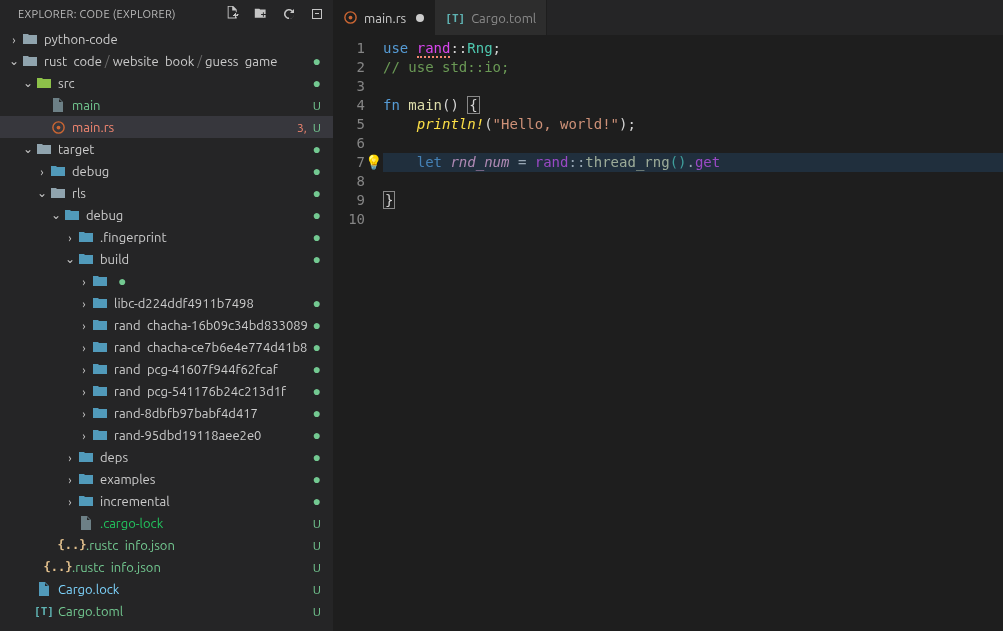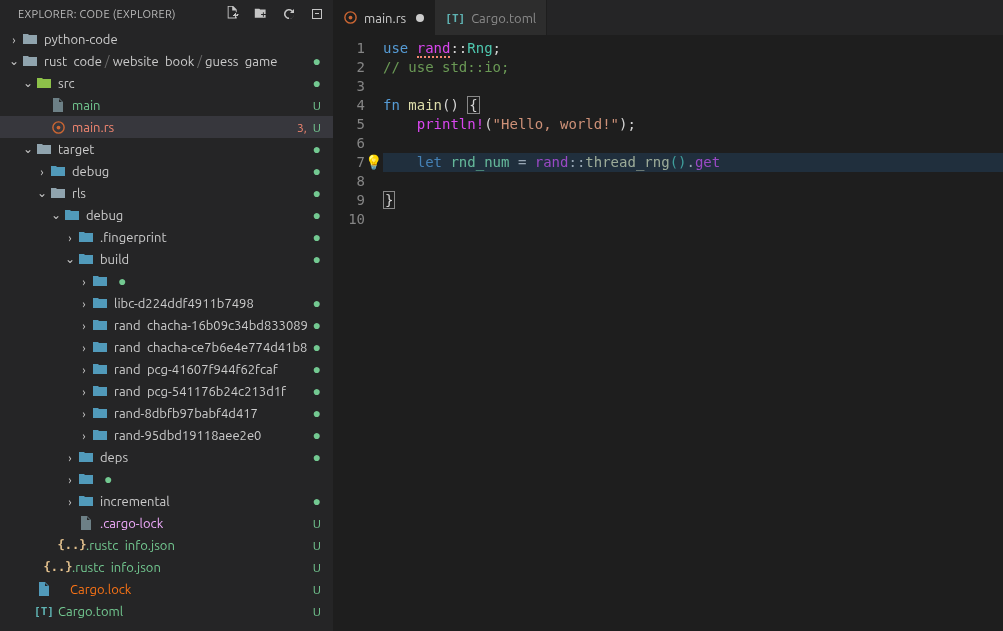--- a/index.html
+++ b/index.html
@@ -112,22 +112,22 @@
 }
 .gutter div { height: 19px; }
 .code-lines { flex:1; position: relative; }
 .code-lines .line { height:19px; white-space: pre; }
 .tok-kw   { color: #569cd6; }
 .tok-fn   { color: #dcdcaa; }
 .tok-str  { color: #ce9178; }
 .tok-cmt  { color: #6a9955; }
 .tok-type { color: #4ec9b0; }
 .tok-punc { color: #d4d4d4; }
-.tok-var  { color: #86efac; }
-.tok-macro{ color: #d946ef; }
+.tok-var  { color: #f9a8d4; font-style: italic; }
+.tok-macro{ color: #fde047; font-style: italic; }
 .tok-op   { color: #d4d4d4; }
 .tok-ns   { color: #d946ef; }
 .border-err { border-bottom: 2px dotted #f48771; }
 .cursor-brace {
   border: 1px solid #888;
   padding: 0 1px;
 }
 .lightbulb {
   position: absolute;
   left: -18px;
@@ -414,20 +414,21 @@
           <span class="git-dot">●</span>
         </span>
       </div>
       <div class="tree-row" style="padding-left: 62px;">
         <span class="twistie">›</span>
         <span class="ficon c-blue">
           <svg width="16" height="14" viewBox="0 0 16 14">
             <path fill="currentColor" d="M1 2h5l1 1h8v9H1V2z"></path>
           </svg>
         </span>
+        <span class="tree-label">examples</span>
         <span class="decor">
           <span class="git-dot">●</span>
         </span>
       </div>
       <div class="tree-row" style="padding-left: 62px;">
         <span class="twistie">›</span>
         <span class="ficon c-blue">
           <svg width="16" height="14" viewBox="0 0 16 14">
             <path fill="currentColor" d="M1 2h5l1 1h8v9H1V2z"></path>
           </svg>
@@ -437,21 +438,21 @@
           <span class="git-dot">●</span>
         </span>
       </div>
       <div class="tree-row" style="padding-left: 62px;">
         <span class="twistie none"></span>
         <span class="ficon c-grey">
           <svg width="14" height="16" viewBox="0 0 14 16">
             <path fill="currentColor" d="M2 1h6l4 4v10H2V1zm6 1v3h3"></path>
           </svg>
         </span>
-        <span class="tree-label" style="color: #f0abfc;">.cargo-lock</span>
+        <span class="tree-label" style="color: #22c55e;">.cargo-lock</span>
         <span class="decor">
           <span class="git-u">U</span>
         </span>
       </div>
       <div class="tree-row" style="padding-left: 48px;">
         <span class="twistie none"></span>
         <span class="ficon c-yellow">
           <span style="font-family:monospace;font-size:12px;font-weight:bold">{..}</span>
         </span>
         <span class="tree-label" style="color: rgb(115, 201, 145);">.rustc_info.json</span>
@@ -469,21 +470,21 @@
           <span class="git-u">U</span>
         </span>
       </div>
       <div class="tree-row" style="padding-left: 20px;">
         <span class="twistie none"></span>
         <span class="ficon c-blue">
           <svg width="14" height="16" viewBox="0 0 14 16">
             <path fill="currentColor" d="M2 1h6l4 4v10H2V1zm6 1v3h3"></path>
           </svg>
         </span>
-        <span class="tree-label" style="color: #f97316; margin-left: 12px;">Cargo.lock</span>
+        <span class="tree-label" style="color: #7dd3fc;">Cargo.lock</span>
         <span class="decor">
           <span class="git-u">U</span>
         </span>
       </div>
       <div class="tree-row" style="padding-left: 20px;">
         <span class="twistie none"></span>
         <span class="ficon c-teal">
           <span style="font-family:monospace;font-size:11px;font-weight:bold">[T]</span>
         </span>
         <span class="tree-label" style="color: rgb(115, 201, 145);">Cargo.toml</span>

